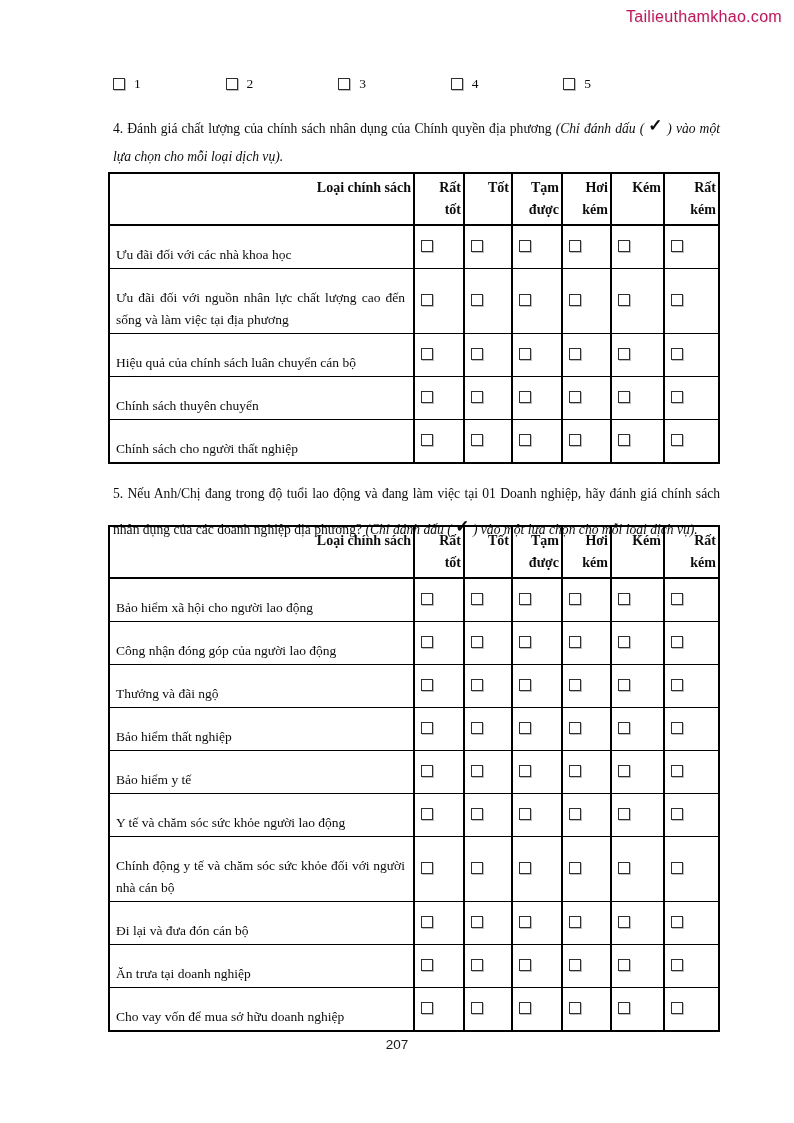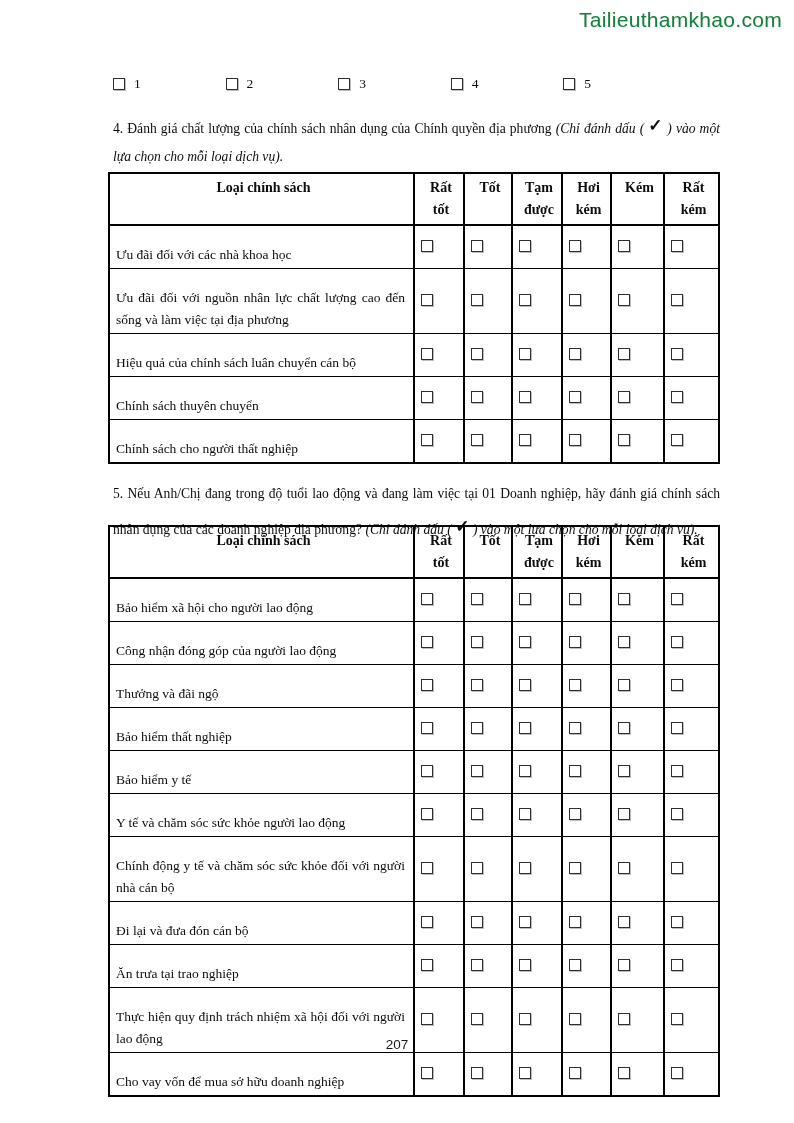--- a/index.html
+++ b/index.html
@@ -7,21 +7,21 @@
     position:relative;
     width:794px;height:1123px;
     background:#ffffff;
     font-family:"Liberation Serif","DejaVu Serif",serif;
     color:#0c0c0c;
     overflow:hidden;
   }
   .watermark{
     position:absolute;top:8px;right:12px;
     font-family:"Liberation Sans","DejaVu Sans",sans-serif;
-    font-size:21px;color:#15803d;
+    font-size:16px;color:#be185d;
     text-shadow:1px 1px 0 #ededed;
     letter-spacing:0.3px;
     margin-left:40px;
   }
   .scale-row{
     position:absolute;top:76px;left:113px;width:478px;
     display:flex;justify-content:space-between;align-items:center;
   }
   .scale-item{display:flex;align-items:center;}
   .scale-item .num{margin-left:9px;font-size:13.5px;}
@@ -48,21 +48,21 @@
   }
   .t4{top:172px;}
   .t5{top:525px;}
   table.survey th, table.survey td{
     border-top:1px solid #000;border-bottom:1px solid #000;
     border-left:2px solid #000;border-right:2px solid #000;
     box-sizing:border-box;overflow:hidden;
   }
   table.survey thead th{
     border-bottom:2px solid #000;
-    font-weight:bold;font-size:14px;text-align:center;
+    font-weight:bold;font-size:14px;text-align:right;
     vertical-align:top;line-height:22px;
     padding:3px 2px 3px 6px;height:47px;
   }
   td.label-cell{
     font-size:13.5px;line-height:22px;
     padding:18px 8px 2px 6px;height:28px;
     text-align:justify;vertical-align:middle;
   }
   td.check-cell{
     vertical-align:middle;padding:0 0 0 6px;
@@ -270,30 +270,21 @@
         <tr>
           <td class="label-cell">Đi lại và đưa đón cán bộ</td>
           <td class="check-cell"><span class="cb"></span></td>
           <td class="check-cell"><span class="cb"></span></td>
           <td class="check-cell"><span class="cb"></span></td>
           <td class="check-cell"><span class="cb"></span></td>
           <td class="check-cell"><span class="cb"></span></td>
           <td class="check-cell"><span class="cb"></span></td>
         </tr>
         <tr>
-          <td class="label-cell">Ăn trưa tại trao nghiệp</td>
-          <td class="check-cell"><span class="cb"></span></td>
-          <td class="check-cell"><span class="cb"></span></td>
-          <td class="check-cell"><span class="cb"></span></td>
-          <td class="check-cell"><span class="cb"></span></td>
-          <td class="check-cell"><span class="cb"></span></td>
-          <td class="check-cell"><span class="cb"></span></td>
-        </tr>
-        <tr>
-          <td class="label-cell">Thực hiện quy định trách nhiệm xã hội đối với người lao động</td>
+          <td class="label-cell">Ăn trưa tại doanh nghiệp</td>
           <td class="check-cell"><span class="cb"></span></td>
           <td class="check-cell"><span class="cb"></span></td>
           <td class="check-cell"><span class="cb"></span></td>
           <td class="check-cell"><span class="cb"></span></td>
           <td class="check-cell"><span class="cb"></span></td>
           <td class="check-cell"><span class="cb"></span></td>
         </tr>
         <tr>
           <td class="label-cell">Cho vay vốn để mua sở hữu doanh nghiệp</td>
           <td class="check-cell"><span class="cb"></span></td>

